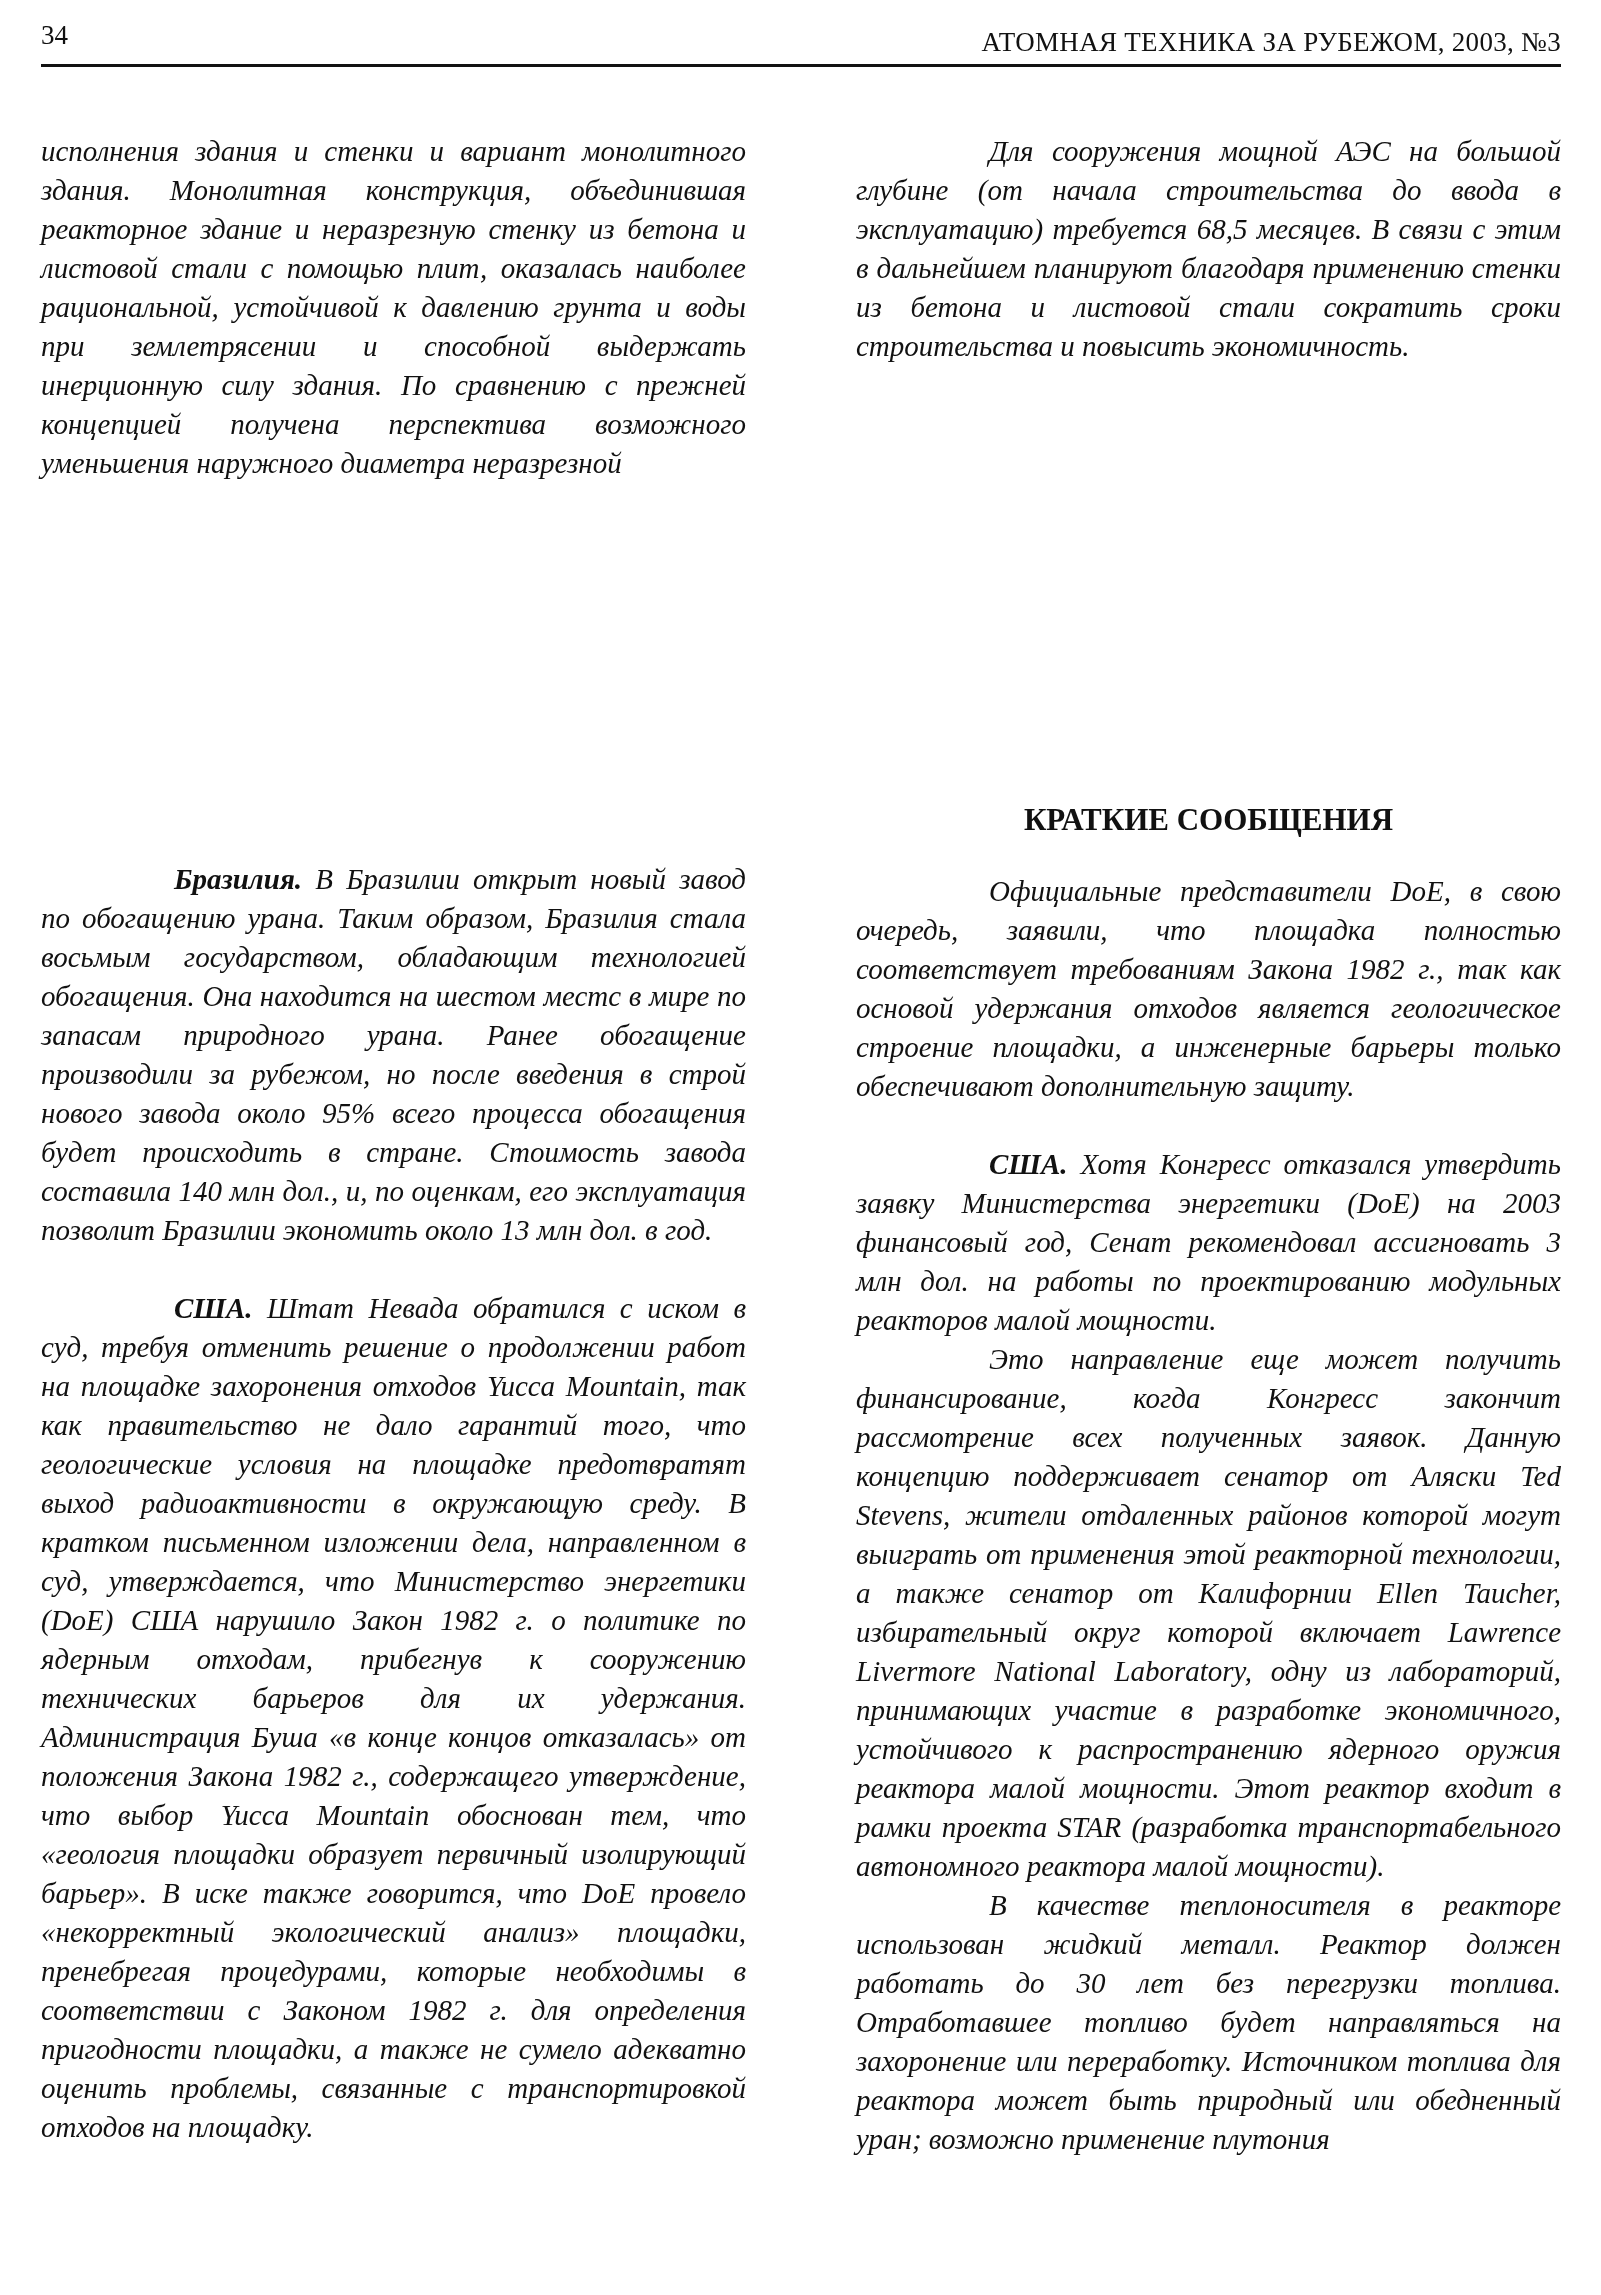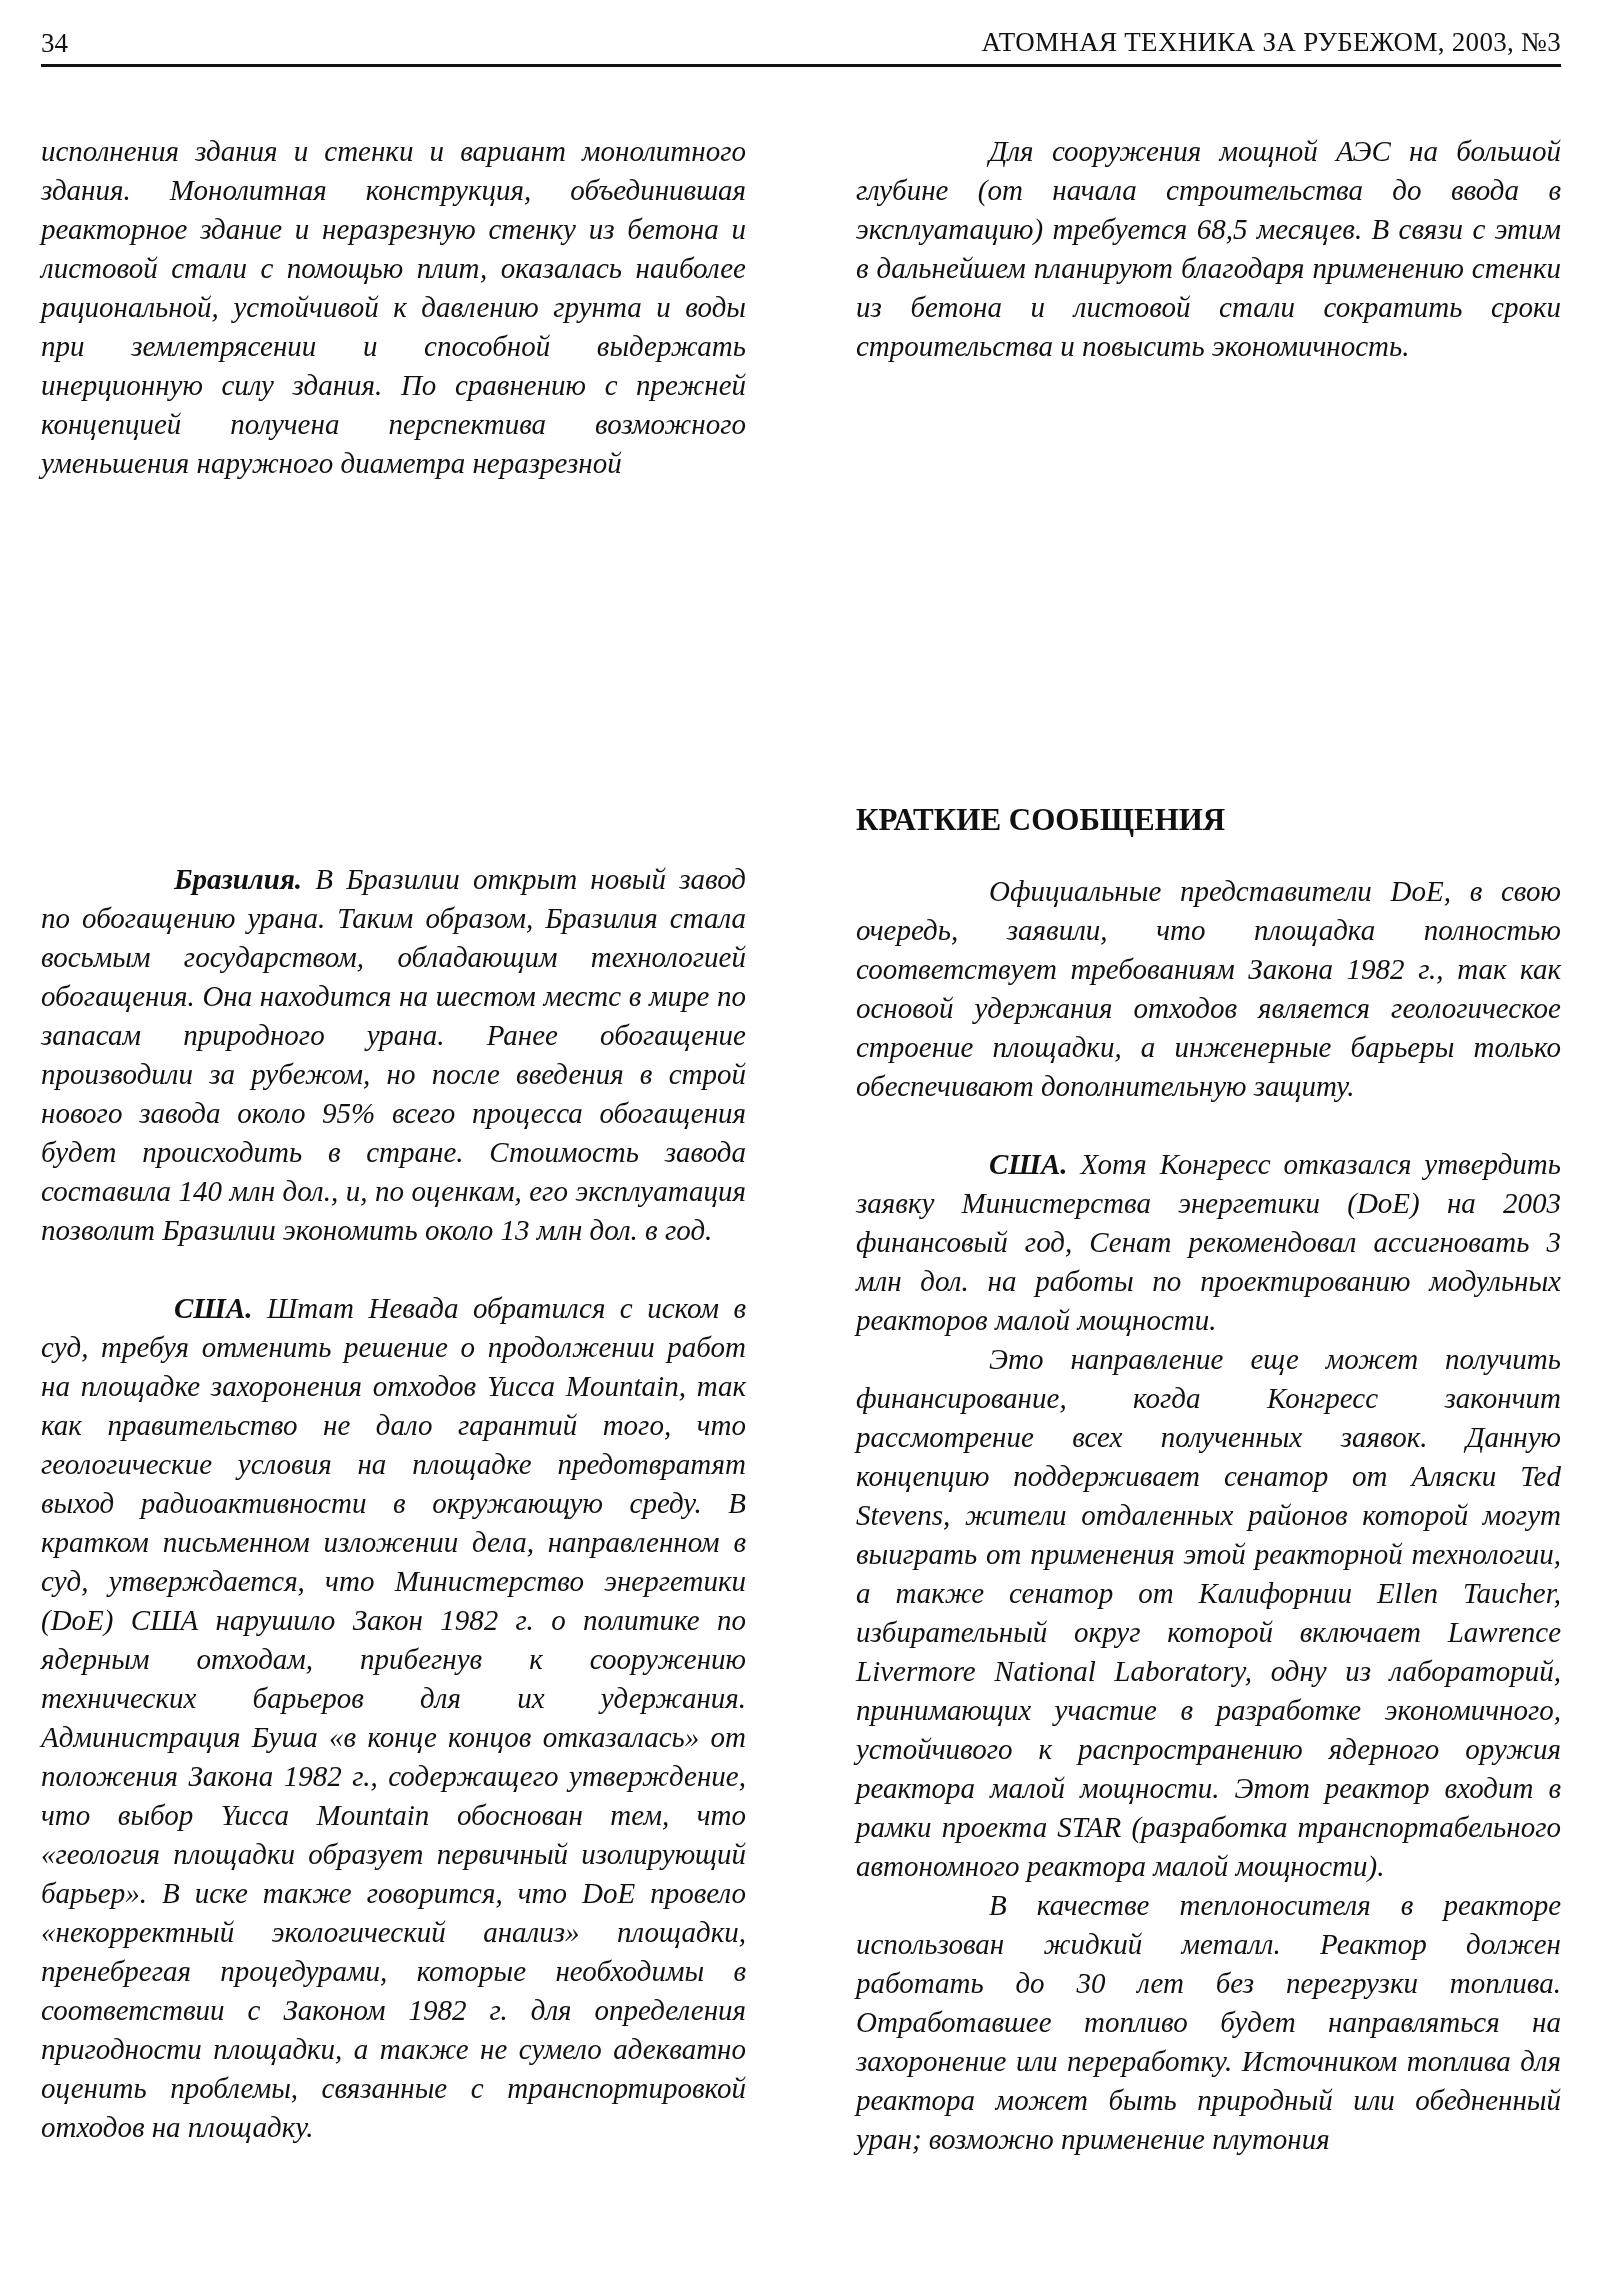--- a/index.html
+++ b/index.html
@@ -1,28 +1,28 @@
 <!DOCTYPE html>
 <html style="font-size:10.7px"><head>
 <meta charset="utf-8">
 <style>
   html, body { margin: 0; padding: 0; background: #ffffff; }
   body { width: 1602px; height: 2295px; position: relative; overflow: hidden; color: #111; font-family: "Liberation Serif", "DejaVu Serif", serif; }
   .header { position: absolute; left: 41px; right: 41px; top: 20px; height: 40px; font-size: 27px; }
-  .page-num { position: absolute; left: 0; top: 8px; }
+  .page-num { position: absolute; left: 0; top: 0; }
   .journal { position: absolute; right: 0; top: 6.7px; letter-spacing: 0.3px; }
   .rule { position: absolute; left: 41px; right: 41px; top: 64px; height: 3.3px; background: #111; }
   .col { position: absolute; font-size: 29px; line-height: 39px; text-align: justify; }
   .col p { margin: 0; text-indent: 0; font-style: italic; }
   .col p.ind { text-indent: 133px; }
   .left { left: 41px; width: 705px; }
   .right { left: 856px; width: 705px; }
   .b { font-weight: bold; }
   .attr { text-align: right; font-style: italic; margin-top: 8px !important; }
-  .heading { position: absolute; left: 856px; width: 705px; top: 800px; text-align: left; font-weight: bold; font-size: 31px; line-height: 39px; }
+  .heading { position: absolute; left: 856px; width: 705px; top: 800px; text-align: center; font-weight: bold; font-size: 31px; line-height: 39px; }
   .gap { height: 39px; }
 </style>
 </head>
 <body>
 
 <div class="header">
   <span class="page-num">34</span>
   <span class="journal">АТОМНАЯ ТЕХНИКА ЗА РУБЕЖОМ, 2003, №3</span>
 </div>
 <div class="rule"></div>

